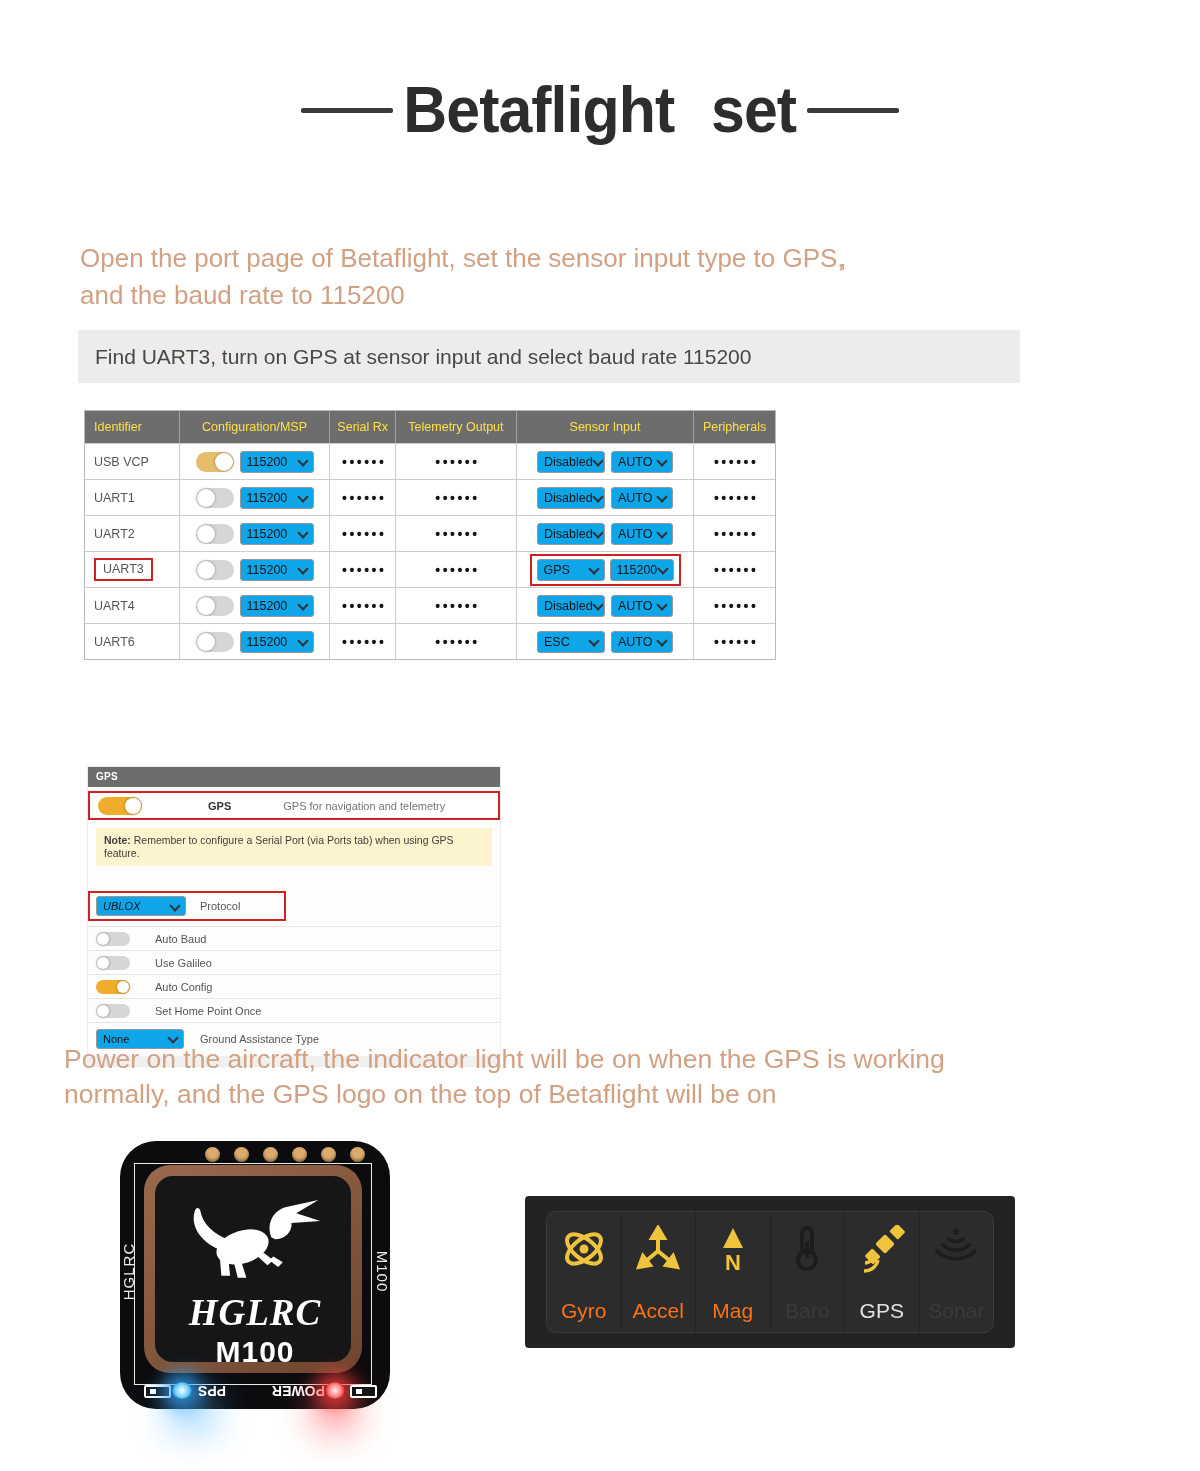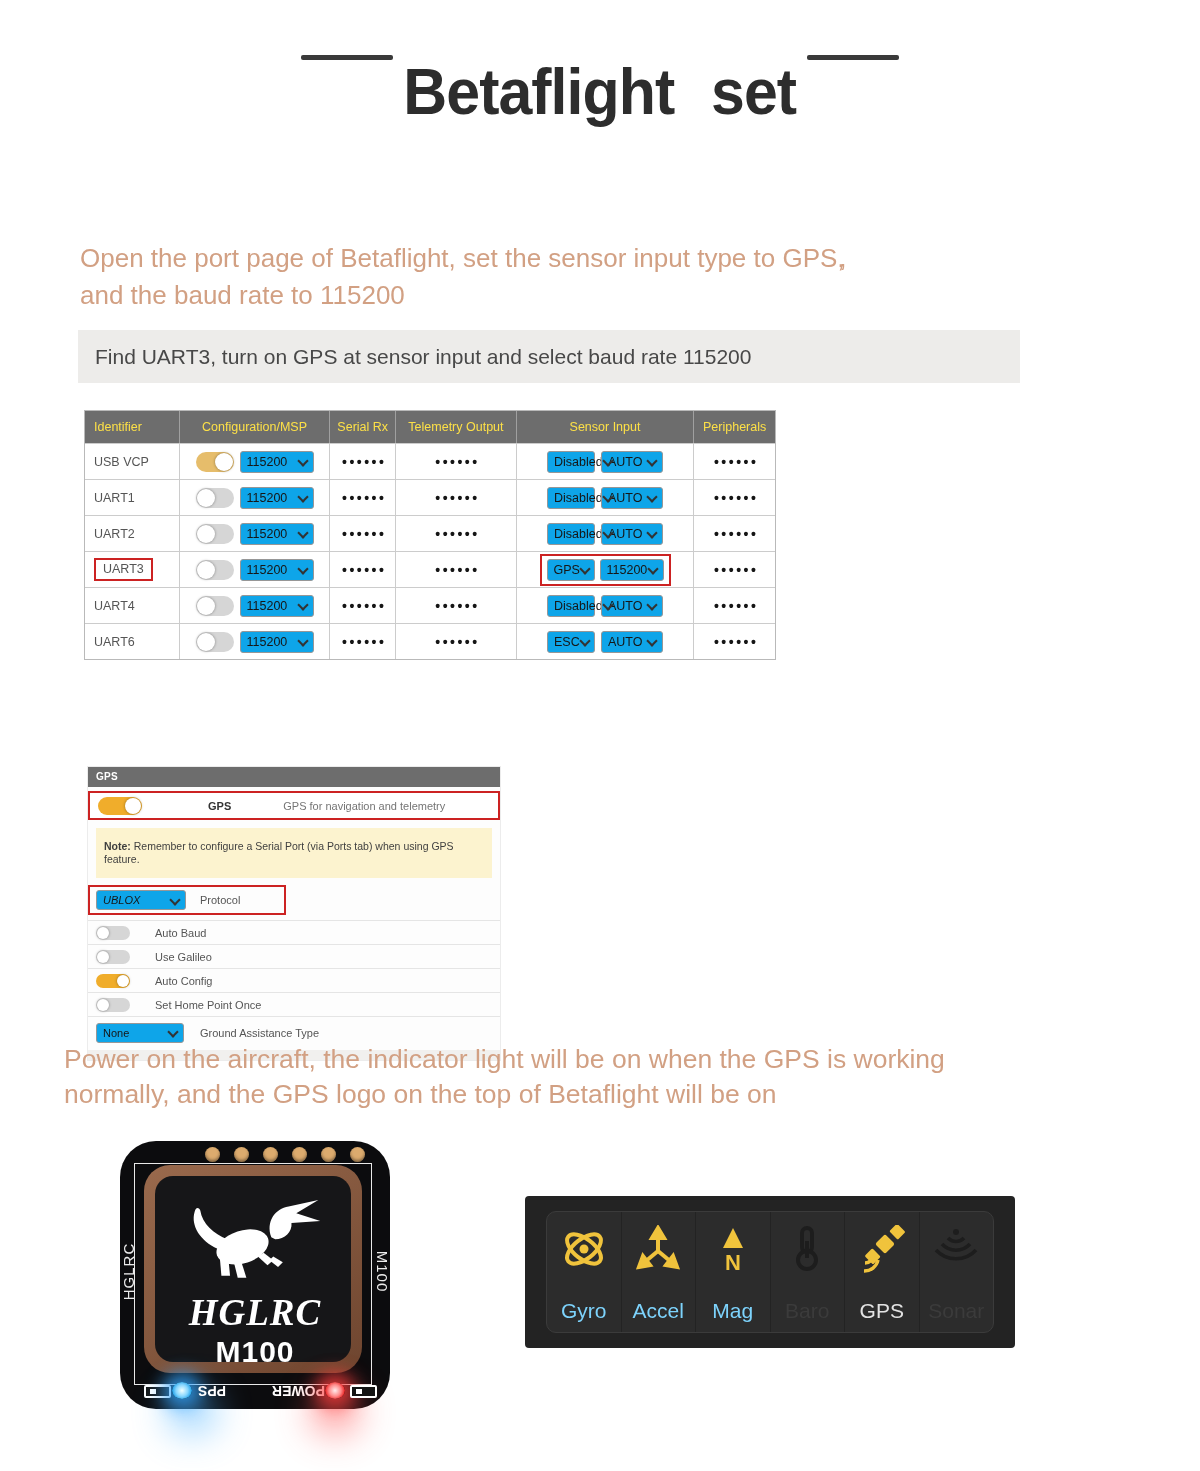--- a/index.html
+++ b/index.html
@@ -1,21 +1,21 @@
 <!DOCTYPE html>
 <html><head>
 <meta charset="utf-8">
 <style>
   * { margin:0; padding:0; box-sizing:border-box; }
   body { background:#ffffff; font-family:"Liberation Sans", sans-serif; }
   .page { position:relative; width:1200px; height:1471px; background:#ffffff; overflow:hidden; }
 
   
   .title-row { position:absolute; top:55px; left:0; width:100%; height:110px;
-    display:flex; align-items:flex-start; justify-content:center; }
+    display:flex; align-items:center; justify-content:center; }
   .title-dash { width:92px; height:5px; background:#3a3a3a; border-radius:2px; }
   .page-title { font-size:64px; font-weight:700; color:#2d2d2d; letter-spacing:-1px;
     word-spacing:22px; transform:scaleX(.95); white-space:nowrap; }
 
   
   .tan { color:#d2a083; }
   .intro { position:absolute; left:80px; top:240px; font-size:26px; line-height:37px; }
   .stray { position:absolute; left:840px; top:258px; font-size:26px; }
   .gps-heading { position:absolute; left:78px; top:694px; font-size:27px; }
   .power-note { position:absolute; left:64px; top:1042px; font-size:26.5px; line-height:35px; }
@@ -53,33 +53,33 @@
   .tgl-sm { width:34px; height:14px; } .tgl-sm::after { width:12px; height:12px; }
   .ports .tgl[data-state="on"] { background:#e6bd6b; }
   .gps-panel .tgl[data-state="on"] { background:#f0ad2b; }
 
   .sel { background:#0ea5e9; border:1px solid #979797; border-radius:3px; height:22px;
     display:flex; align-items:center; justify-content:space-between; padding:0 6px;
     font-size:12.5px; color:#161616; flex:none; }
   .chev { width:9px; height:9px; position:relative; flex:none; }
   .chev::before { content:""; position:absolute; left:1px; top:0; width:6px; height:6px;
     border-right:2px solid #333; border-bottom:2px solid #333; transform:rotate(45deg); }
-  .w74 { width:74px; } .w68 { width:48px; } .w62 { width:62px; } .w64 { width:64px; }
+  .w74 { width:74px; } .w68 { width:68px; } .w62 { width:62px; } .w64 { width:64px; }
 
   
   .gps-panel { position:absolute; left:88px; top:767px; width:412px; background:#fdfdfd;
     font-size:11px; box-shadow:0 0 0 1px #ececec; }
   .gp-head { height:20px; background:#6d6d6d; color:#fff; font-size:10px; font-weight:700;
     line-height:20px; padding-left:8px; letter-spacing:.3px; }
   .gp-gpsrow { height:29px; border:2px solid #cc2222; display:flex; align-items:center;
     margin-top:4px; background:#fff; }
   .gp-gpsrow .tgl { margin-left:8px; }
   .gp-gps-label { margin-left:66px; font-weight:700; color:#333; }
   .gp-gps-desc { margin-left:52px; color:#757575; }
-  .gp-note { margin:8px 8px 7px; background:#fcf3cf; padding:12px 8px; font-size:10.5px;
+  .gp-note { margin:8px 8px 25px; background:#fcf3cf; padding:6px 8px; font-size:10.5px;
     color:#3f3f3f; line-height:13px; }
   .gp-protocol { margin:2px 0 5px; width:198px; border:2px solid #cc2222;
     padding:3px 0 3px 6px; display:flex; align-items:center; }
   .sel-sm { height:20px; font-size:11px; }
   .w80 { width:90px;font-style:italic; } .w88 { width:88px; }
   .gp-prot-label { margin-left:14px; color:#555; }
   .gp-trow { height:24px; display:flex; align-items:center; border-top:1px solid #e5e5e5; padding-left:8px; }
   .gp-trow-label { margin-left:25px; color:#555; }
   .gp-ground { height:32px; display:flex; align-items:center; border-top:1px solid #e5e5e5; padding-left:8px; }
   .gp-ground-label { margin-left:16px; color:#555; }
@@ -121,21 +121,21 @@
     box-shadow:0 0 18px 9px rgba(255,60,60,.8), 0 22px 34px 16px rgba(255,80,80,.45); }
 
   
   .sensorbar { position:absolute; left:525px; top:1196px; width:490px; height:152px;
     background:#232323; border-radius:4px; }
   .sb-group { position:absolute; left:21px; top:15px; width:448px; height:122px;
     background:#2c2c2c; border:1px solid #3b3b3b; border-radius:10px; display:flex; overflow:hidden; }
   .sb-item { flex:1; position:relative; border-right:1px solid #232323; }
   .sb-item:last-child { border-right:none; }
   .sb-icon { position:absolute; top:13px; left:50%; transform:translateX(-50%); width:48px; height:48px; }
-  .sb-label { position:absolute; bottom:9px; width:100%; text-align:center; font-size:21px; color:#7dd3fc; }
+  .sb-label { position:absolute; bottom:9px; width:100%; text-align:center; font-size:21px; color:#f97316; }
   .sb-item[data-active="false"] .sb-label { color:#3b3b3b; }
   .sb-item[data-active="bright"] .sb-label { color:#e3e3e3; }
 </style>
 </head>
 <body>
 
 <div class="page">
 
   <div class="title-row">
     <div class="title-dash"></div>

